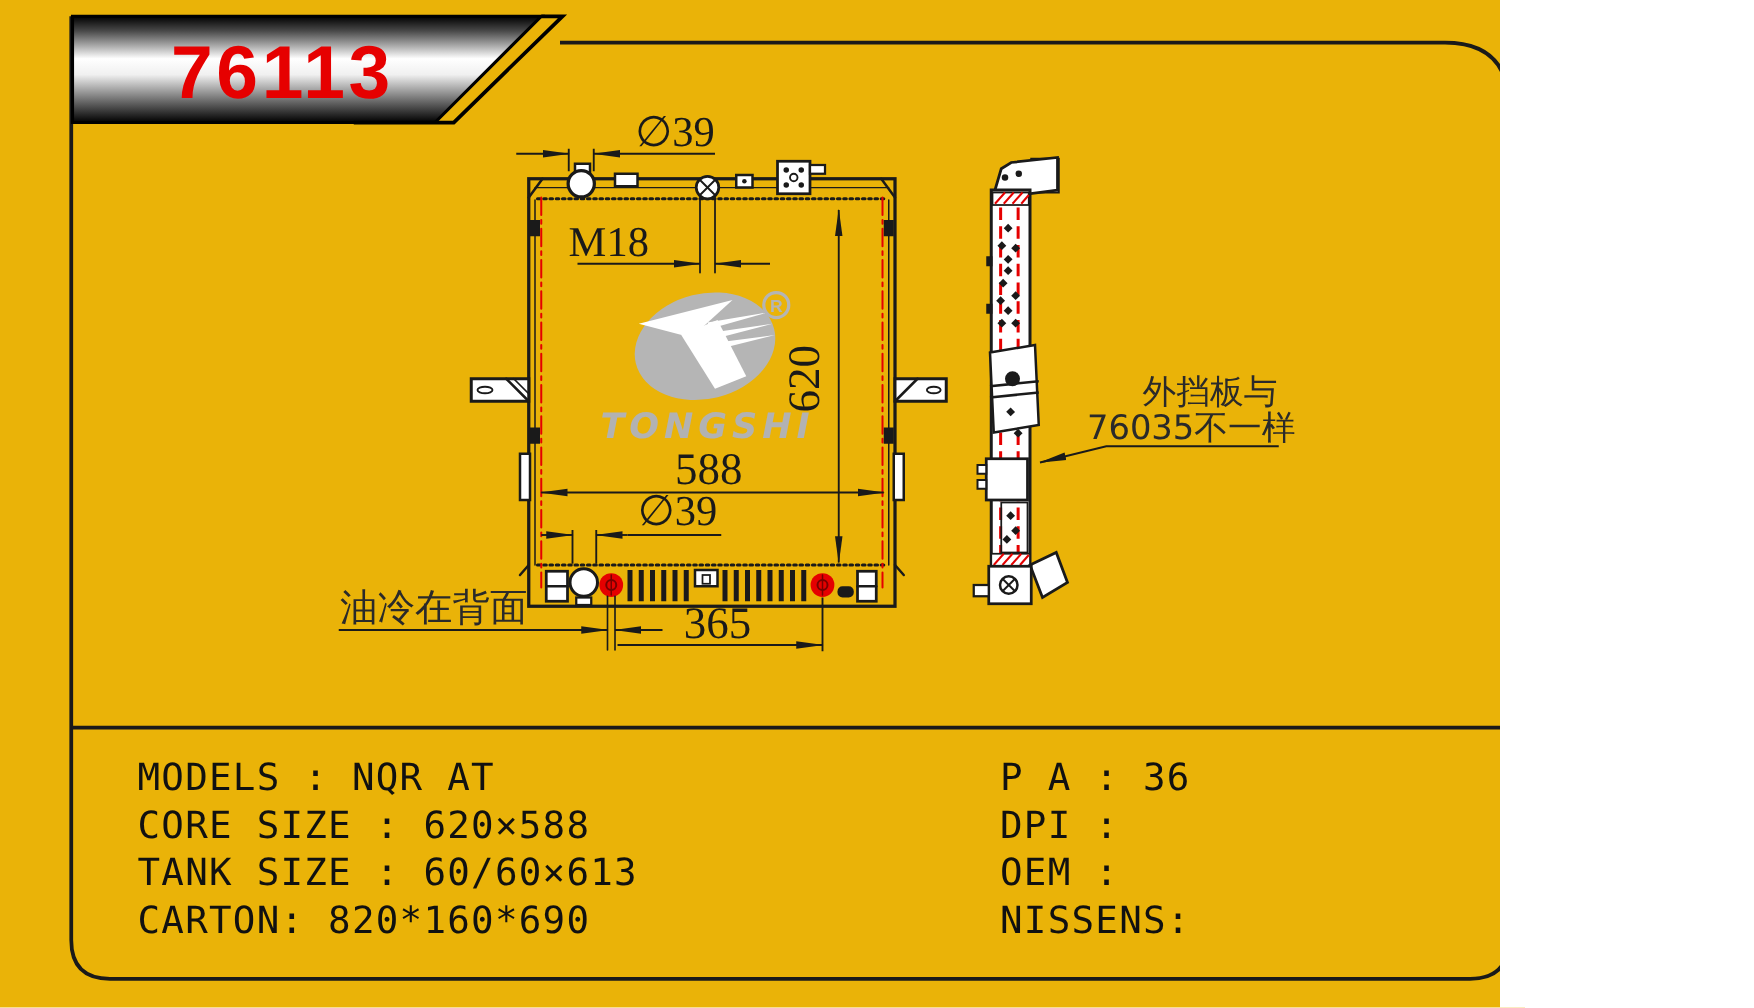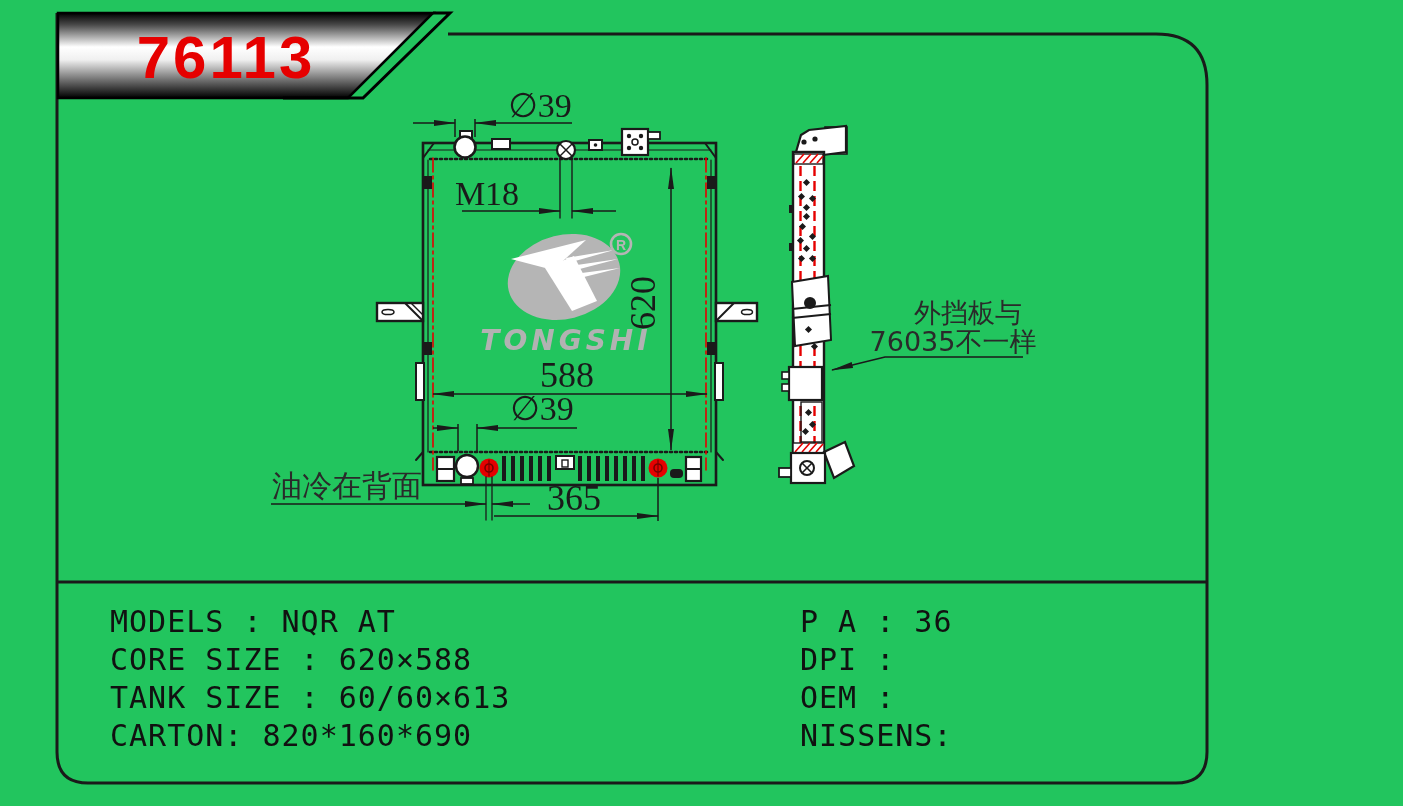--- a/index.html
+++ b/index.html
@@ -1,16 +1,16 @@
 <!DOCTYPE html>
 <html><head>
 <meta charset="utf-8">
 <style>
   html,body{margin:0;padding:0;background:#ffffff;}
-  .stage{position:relative;width:1403px;height:806px;background:#22c55e;overflow:hidden;
+  .stage{position:relative;width:1200px;height:806px;background:#eab308;overflow:hidden;
          font-family:"Liberation Sans",sans-serif;}
   svg{position:absolute;left:0;top:0;}
   .dimtxt{font-family:"Liberation Serif",serif;fill:#1a1a1a;}
   .cjk{font-family:"DejaVu Sans",sans-serif;fill:#2a2a2a;}
   .spec{font-family:"DejaVu Sans Mono",monospace;fill:#111;letter-spacing:1px;}
   .banner-num{font-family:"Liberation Sans",sans-serif;font-weight:bold;letter-spacing:3px;}
   .logo-word{font-family:"DejaVu Sans",sans-serif;font-weight:bold;font-style:italic;letter-spacing:4px;}
 </style>
 </head>
 <body>

